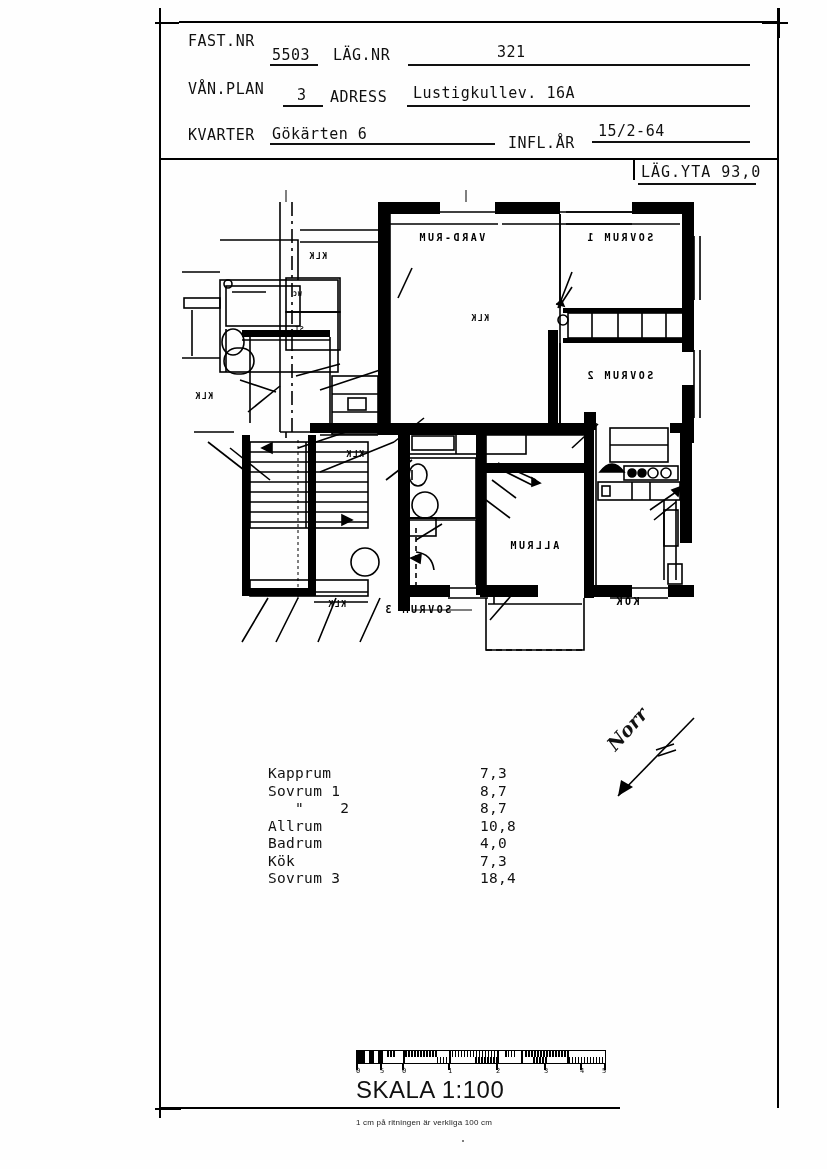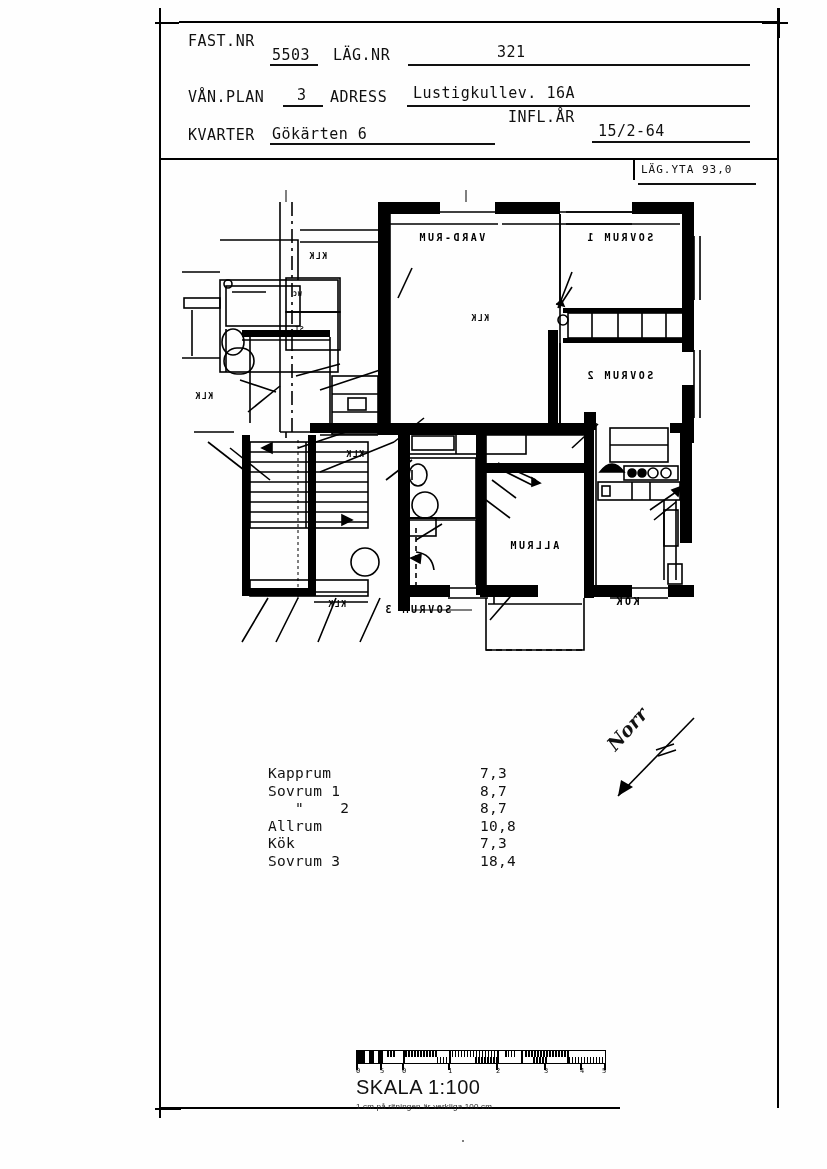--- a/index.html
+++ b/index.html
@@ -27,21 +27,21 @@
     white-space:nowrap;color:#101010;
   }
   .tb-value{
     position:absolute;font-size:15px;letter-spacing:.5px;
     font-family:"DejaVu Sans Mono","Liberation Mono",monospace;
     white-space:nowrap;color:#101010;
   }
   .uline{position:absolute;height:2px;background:#111;}
 
   .yta-box{
-    position:absolute;font-size:11px;letter-spacing:1px;white-space:nowrap;
+    position:absolute;font-size:15px;letter-spacing:1px;white-space:nowrap;
     font-family:"DejaVu Sans Mono","Liberation Mono",monospace;
   }
 
   
   .plan{position:absolute;left:180px;top:180px;width:530px;height:500px;}
   .plan svg{display:block;}
 
   
   .rlabel{
     position:absolute;font-size:10px;letter-spacing:2.5px;font-weight:bold;
@@ -76,23 +76,23 @@
   .seg.half-top{background:
       repeating-linear-gradient(90deg,#000 0 1.5px,#fff 1.5px 3px);
       height:50%;top:0;bottom:auto;}
   .seg.half-bot{background:
       repeating-linear-gradient(90deg,#000 0 1.5px,#fff 1.5px 3px);
       height:50%;top:50%;bottom:auto;}
   .sticks{position:relative;height:9px;width:250px;}
   .stick{position:absolute;top:0;width:1.5px;height:6px;background:#000;}
   .snum{position:absolute;top:3px;font-size:7px;
         font-family:"DejaVu Sans Mono","Liberation Mono",monospace;}
-  .skala{font-size:20px;letter-spacing:.5px;margin-top:3px;
+  .skala{font-size:24px;letter-spacing:.5px;margin-top:3px;
          font-family:"Liberation Sans",sans-serif;}
-  .skala-sub{font-size:8px;letter-spacing:.2px;margin-top:3px;
+  .skala-sub{font-size:8px;letter-spacing:.2px;margin-top:14px;
          font-family:"Liberation Sans",sans-serif;color:#222;}
 
   .dot{position:absolute;width:2px;height:2px;background:#555;border-radius:50%;}
 </style>
 </head>
 <body>
 
 <div class="sheet">
 
   <div class="crop" style="left:155px;top:8px;width:30px;height:30px;">
@@ -114,33 +114,33 @@
   <div class="rule hline" style="left:160px;top:1107px;width:460px;"></div>
 
   <div class="tb-label" style="left:188px;top:32px;">FAST.NR</div>
   <div class="tb-value" style="left:272px;top:46px;text-align:center;">5503</div>
   <div class="uline" style="left:270px;top:64px;width:48px;"></div>
 
   <div class="tb-label" style="left:333px;top:46px;">LÄG.NR</div>
   <div class="tb-value" style="left:497px;top:43px;">321</div>
   <div class="uline" style="left:408px;top:64px;width:342px;"></div>
 
-  <div class="tb-label" style="left:188px;top:88px;">VÅN.PLAN</div>
+  <div class="tb-label" style="left:188px;top:80px;">VÅN.PLAN</div>
   <div class="tb-value" style="left:297px;top:86px;">3</div>
   <div class="uline" style="left:283px;top:105px;width:40px;"></div>
 
   <div class="tb-label" style="left:330px;top:88px;">ADRESS</div>
   <div class="tb-value" style="left:413px;top:84px;">Lustigkullev. 16A</div>
   <div class="uline" style="left:407px;top:105px;width:343px;"></div>
 
   <div class="tb-label" style="left:188px;top:126px;">KVARTER</div>
   <div class="tb-value" style="left:272px;top:125px;">Gökärten 6</div>
   <div class="uline" style="left:270px;top:143px;width:225px;"></div>
 
-  <div class="tb-label" style="left:508px;top:108px;">INFL.ÅR</div>
+  <div class="tb-label" style="left:508px;top:134px;">INFL.ÅR</div>
   <div class="tb-value" style="left:598px;top:122px;">15/2-64</div>
   <div class="uline" style="left:592px;top:141px;width:158px;"></div>
 
   <div class="rule hline" style="left:160px;top:158px;width:618px;"></div>
 
   <div class="rule vline" style="left:633px;top:158px;height:22px;"></div>
   <div class="yta-box" style="left:641px;top:163px;">
     <span>LÄG.YTA</span><span> </span><span>93,0</span>
   </div>
   <div class="uline" style="left:638px;top:183px;width:118px;"></div>
@@ -362,20 +362,24 @@
       <span class="leg-name">Sovrum 1</span>
       <span class="leg-val">8,7</span>
     </div>
     <div class="leg-row">
       <span class="leg-name">   "    2</span>
       <span class="leg-val">8,7</span>
     </div>
     <div class="leg-row">
       <span class="leg-name">Allrum</span>
       <span class="leg-val">10,8</span>
+    </div>
+    <div class="leg-row">
+      <span class="leg-name">Badrum</span>
+      <span class="leg-val">4,0</span>
     </div>
     <div class="leg-row">
       <span class="leg-name">Kök</span>
       <span class="leg-val">7,3</span>
     </div>
     <div class="leg-row">
       <span class="leg-name">Sovrum 3</span>
       <span class="leg-val">18,4</span>
     </div>
   </div>

